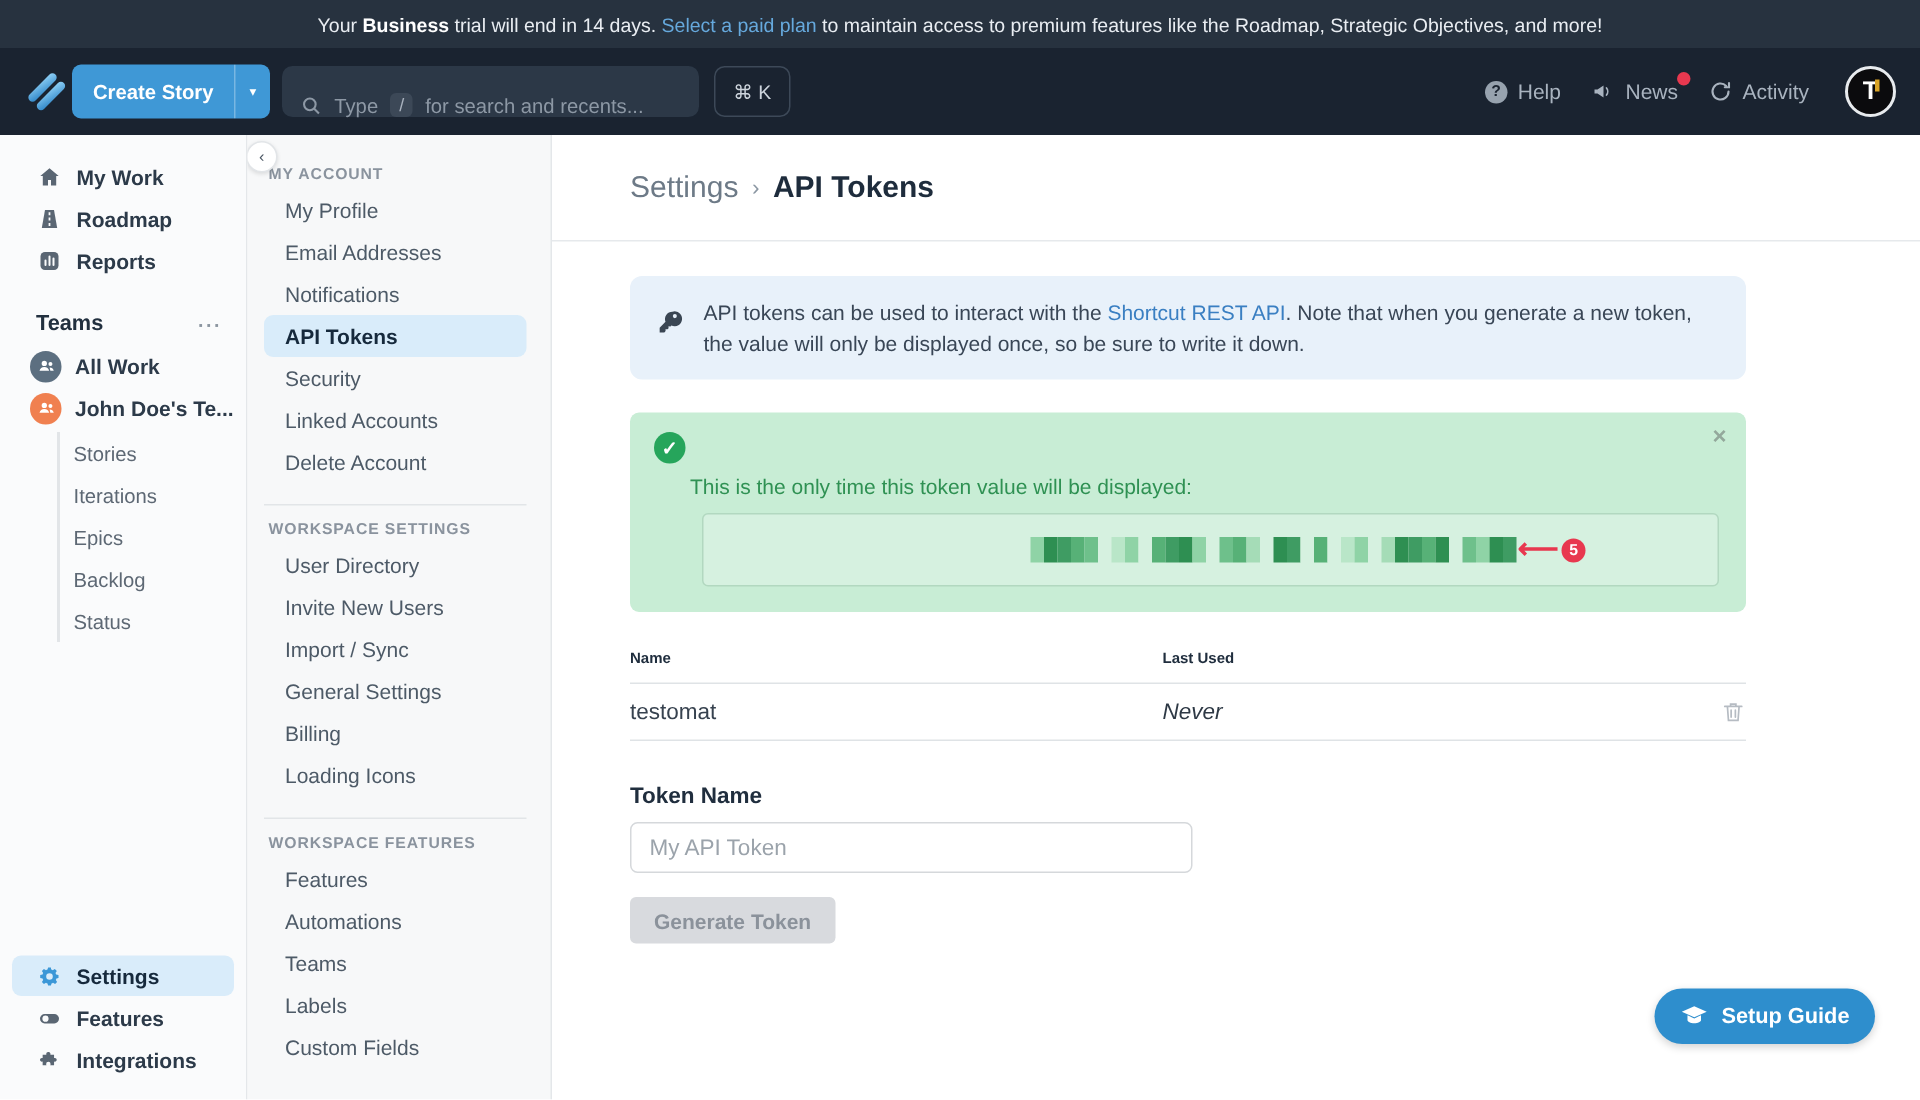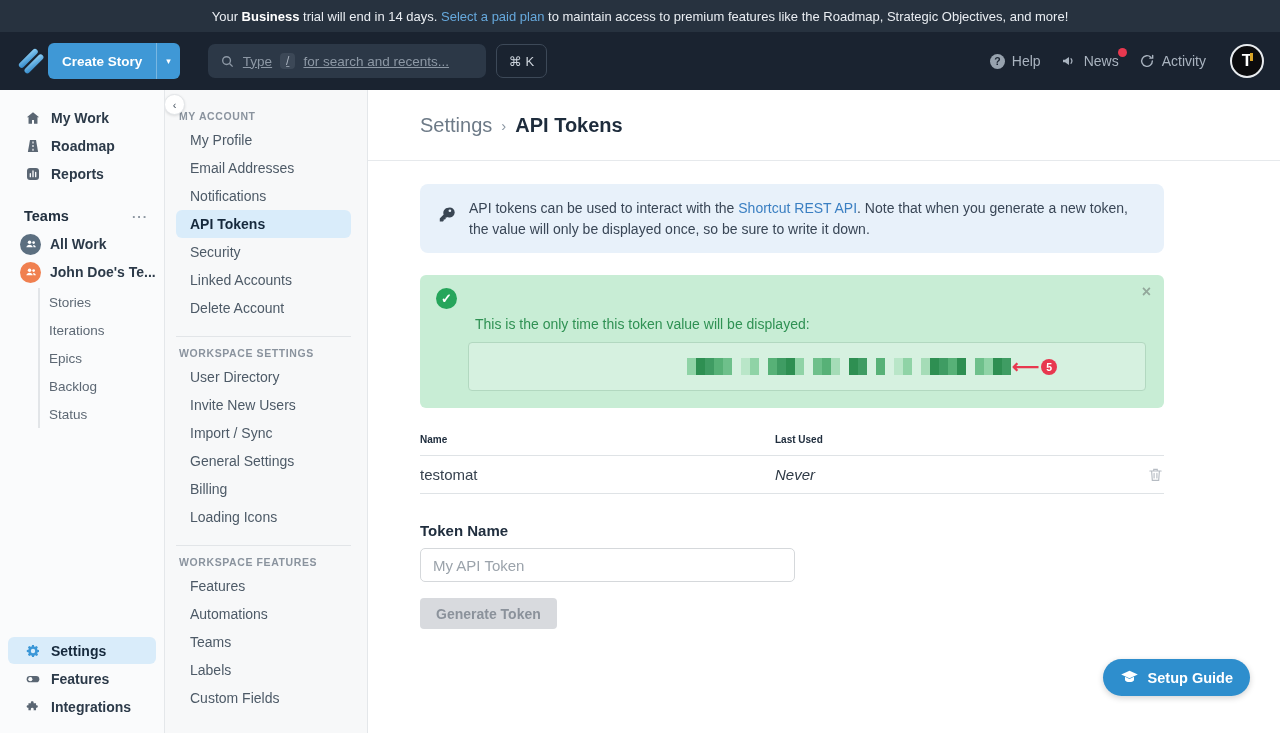--- a/index.html
+++ b/index.html
@@ -10,22 +10,22 @@
     display:flex; align-items:center; justify-content:center; white-space:pre; }
   .trial-banner b { color:#fff; }
   .trial-banner .banner-link { color:#66a9dd; cursor:pointer; }
 
   
   .topnav { height:58px; background:#1a2330; display:flex; align-items:center; padding:0 16px; }
   .logo { width:30px; height:30px; flex:0 0 auto; margin-right:2px; }
   .create-story { display:flex; height:36px; background:#3f98d6; border-radius:6px; overflow:hidden; color:#fff; cursor:pointer; }
   .create-story .cs-main { display:flex; align-items:center; padding:0 14px; font-size:13.5px; font-weight:700; }
   .create-story .cs-caret { display:flex; align-items:center; padding:0 9px; border-left:1px solid rgba(255,255,255,.3); font-size:9px; }
-  .searchbox { display:flex; align-items:center; gap:8px; width:278px; height:34px; margin-left:28px;
-    background:#2c3847; border-radius:7px; padding:0 12px; color:#8d98a5; font-size:13.5px; cursor:text;text-decoration:underline; }
+  .searchbox { display:flex; align-items:flex-end; gap:8px; width:278px; height:34px; margin-left:8px;
+    background:#2c3847; border-radius:7px; padding:0 12px; color:#8d98a5; font-size:13.5px; cursor:text; }
   .searchbox svg { width:15px; height:15px; stroke:#8d98a5; }
   .slash-chip { background:#3c4857; border-radius:4px; padding:1px 6px; font-size:12px; color:#aab3bf; }
   .kbd-box { height:34px; margin-left:10px; display:flex; align-items:center; padding:0 12px;
     border:1px solid #3d4958; border-radius:7px; color:#cdd4dc; font-size:13px; }
   .nav-spacer { flex:1; }
   .nav-link { display:flex; align-items:center; gap:7px; color:#a9b3bf; font-size:14px; cursor:pointer; padding:0 10px; position:relative; }
   .nav-link svg { width:16px; height:16px; }
   .help-circle { width:15px; height:15px; border-radius:50%; background:#97a2ae; color:#1a2330;
     font-size:10.5px; font-weight:700; display:flex; align-items:center; justify-content:center; }
   .news-dot { position:absolute; top:-5px; right:2px; width:9px; height:9px; border-radius:50%; background:#e8384f; }
@@ -88,21 +88,21 @@
   .info-box svg { width:17px; height:17px; }
   .info-link { color:#3a7fc2; cursor:pointer; }
 
   .alert { width:744px; margin-top:22px; background:#c8edd5; border-radius:6px; padding:13px 16px 17px; position:relative; }
   .alert-close { position:absolute; top:9px; right:13px; color:#93a89b; font-size:16px; font-weight:700; cursor:pointer; line-height:1; }
   .alert-title-row { display:flex; align-items:center; gap:11px; }
   .check-circle { width:21px; height:21px; border-radius:50%; background:#26a55b; color:#fff; font-size:13px; font-weight:700;
     display:flex; align-items:center; justify-content:center; flex:0 0 auto; }
   .alert-title { font-size:17px; font-weight:700; color:#19763f; }
   .alert-title em { font-style:italic; }
-  .alert-sub { margin:7px 0 0 39px; font-size:14px; color:#2f9153; }
+  .alert-sub { margin:7px 0 0 24px; font-size:14px; color:#2f9153; }
   .token-box { margin:10px 0 0 32px; width:678px; height:49px; background:#d6f1e0; border:1px solid #b2d8c0;
     border-radius:4px; display:flex; align-items:center; justify-content:center; gap:0; }
   .mosaic { display:flex; align-items:center; height:17px; margin-left:130px; }
   .mosaic i { display:block; width:9px; height:17px; }
   .anno-arrow { color:#e8384f; font-size:19px; font-weight:700; line-height:1; margin:0 2px 0 1px; }
   .anno-badge { width:16px; height:16px; border-radius:50%; background:#e8384f; color:#fff; font-size:10.5px; font-weight:700;
     display:flex; align-items:center; justify-content:center; }
 
   .token-table { width:744px; margin-top:26px; }
   .tt-head, .tt-row { display:grid; grid-template-columns:355px 1fr 30px; align-items:center; }

